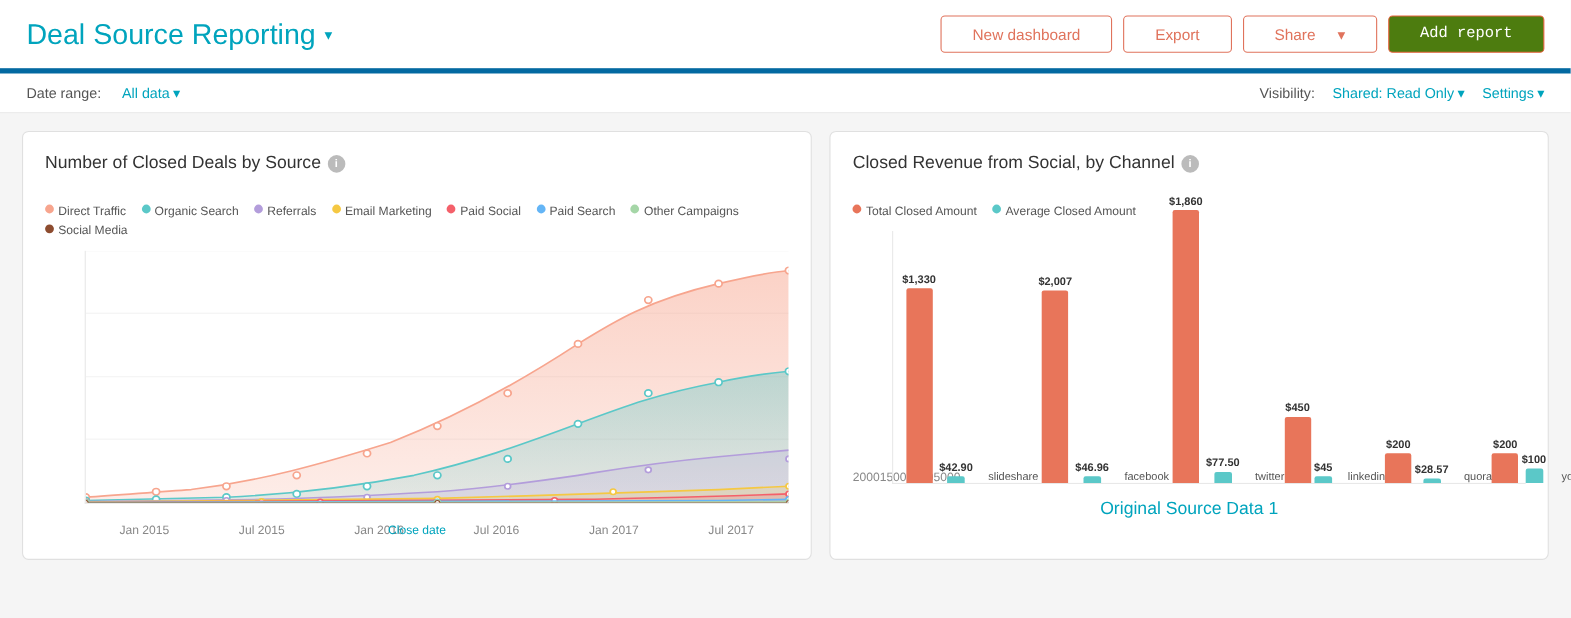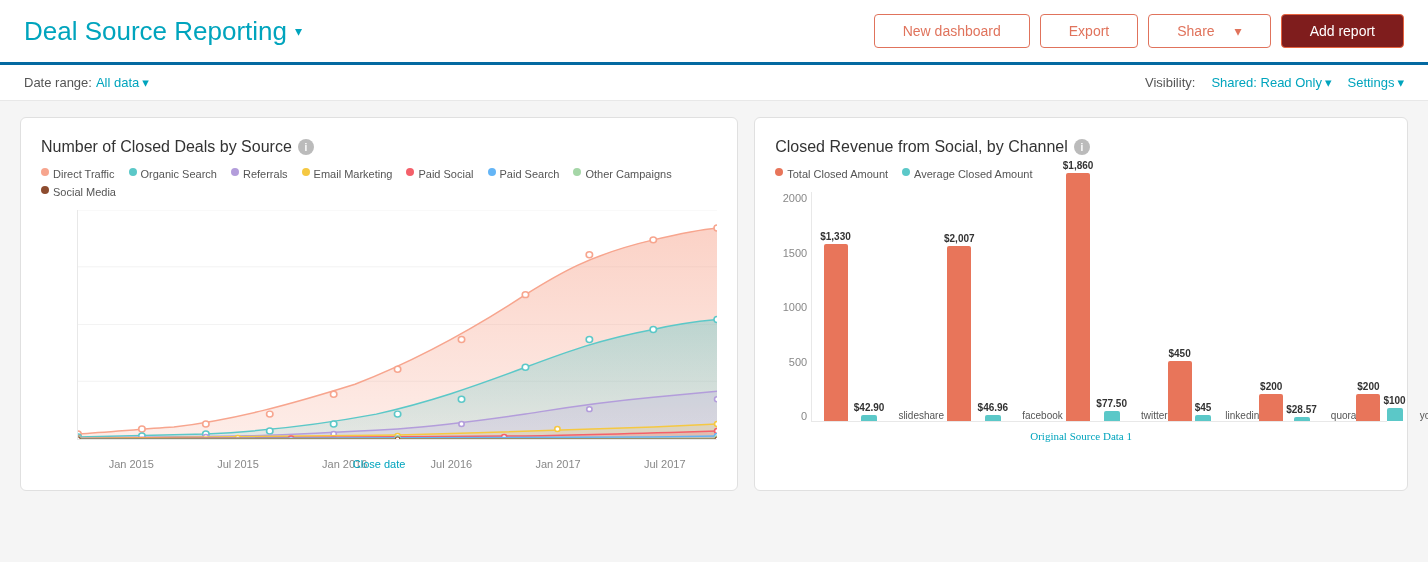--- a/index.html
+++ b/index.html
@@ -4,21 +4,21 @@
   <style>
     * { box-sizing: border-box; margin: 0; padding: 0; }
     body { font-family: 'Helvetica Neue', Arial, sans-serif; background: #f5f5f5; color: #333; }
 
     .header {
       background: #fff;
       display: flex;
       align-items: center;
       justify-content: space-between;
       padding: 14px 24px;
-      border-bottom: 3px solid #0369a1;
+      border-bottom: 5px solid #0369a1;
     }
     .header-title {
       font-size: 26px;
       color: #00a4bd;
       font-weight: 500;
       display: flex;
       align-items: center;
       gap: 8px;
     }
     .header-title .chevron {
@@ -36,42 +36,43 @@
       font-size: 14px;
       cursor: pointer;
       font-weight: 500;
     }
     .btn-outline {
       background: #fff;
       border: 1px solid #e0735c;
       color: #e0735c;
     }
     .btn-primary {
-      background: #7f1d1d;
+      background: #4d7c0f;
       border: 1px solid #e8633f;
       color: #fff;
+      font-family: Liberation Mono, monospace;
     }
     .btn-share {
       background: #fff;
       border: 1px solid #e0735c;
       color: #e0735c;
       display: flex;
       align-items: center;
       gap: 20px;
     }
 
     .toolbar {
       background: #fff;
       padding: 10px 24px;
       display: flex;
       align-items: center;
       justify-content: space-between;
       border-bottom: 1px solid #e8e8e8;
     }
-    .toolbar-left { display: flex; align-items: center; gap: 4px; font-size: 13px; color: #555; }
+    .toolbar-left { display: flex; align-items: center; gap: 19px; font-size: 13px; color: #555; }
     .toolbar-right { display: flex; align-items: center; gap: 16px; font-size: 13px; color: #555; text-align: right; }
     .toolbar-link { color: #00a4bd; cursor: pointer; display: flex; align-items: center; gap: 3px; }
 
     .main-content {
       padding: 16px 20px;
       display: flex;
       gap: 16px;
     }
 
     .chart-card {
@@ -84,21 +85,21 @@
     .chart-card-left { flex: 1.05; }
     .chart-card-right { flex: 0.95; }
 
     .chart-title {
       font-size: 16px;
       color: #333;
       font-weight: 500;
       display: flex;
       align-items: center;
       gap: 6px;
-      margin-bottom: 12px;
+      margin-bottom: 28px;
     }
     .info-icon {
       width: 16px; height: 16px;
       border-radius: 50%;
       background: #bbb;
       color: #fff;
       font-size: 10px;
       display: inline-flex;
       align-items: center;
       justify-content: center;
@@ -214,36 +215,35 @@
       text-align: center;
       margin-top: 20px;
     }
     .bar-y-labels {
       position: absolute;
       left: 0;
       top: 0;
       bottom: 40px;
       width: 34px;
       display: flex;
-      flex-direction: column;
+      flex-direction: row;
       justify-content: space-between;
       align-items: flex-end;
       font-size: 11px;
       color: #888;
       padding-right: 2px;
     }
     .bar-x-axis-title {
       position: absolute;
-      bottom: 20px;
+      bottom: 8px;
       left: 50%;
       transform: translateX(-50%);
-      font-size: 11px;
+      font-size: 16px;
       color: #00a4bd;
       white-space: nowrap;
-      font-family: Liberation Serif, serif;
     }
     .bar-value-above {
       font-size: 10px;
       color: #333;
       font-weight: 600;
       margin-bottom: 2px;
       text-align: center;
     }
     .bar-column {
       display: flex;

